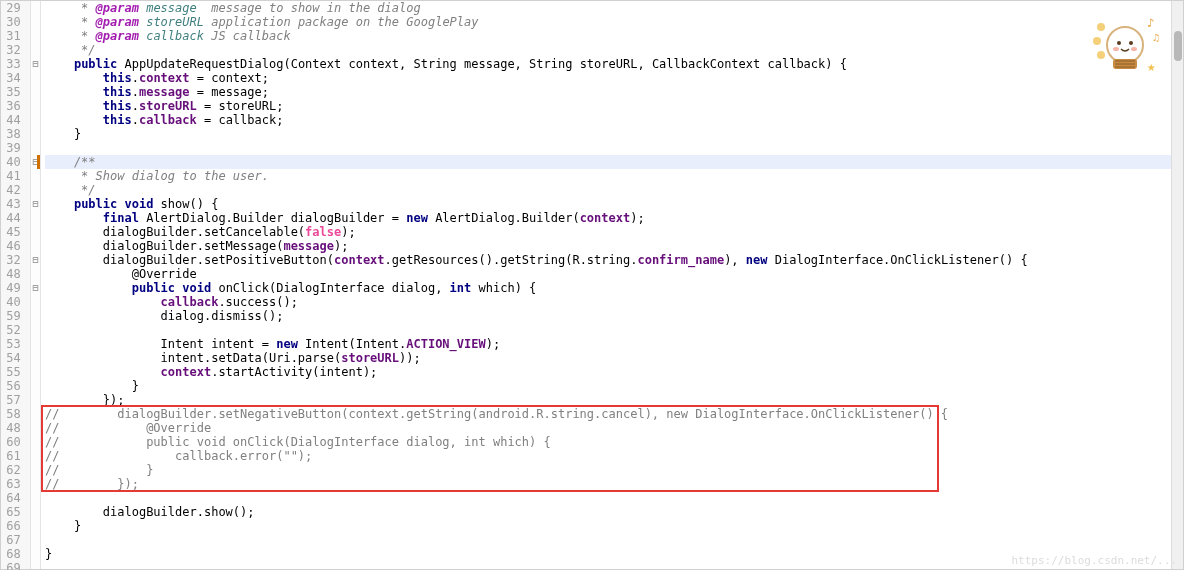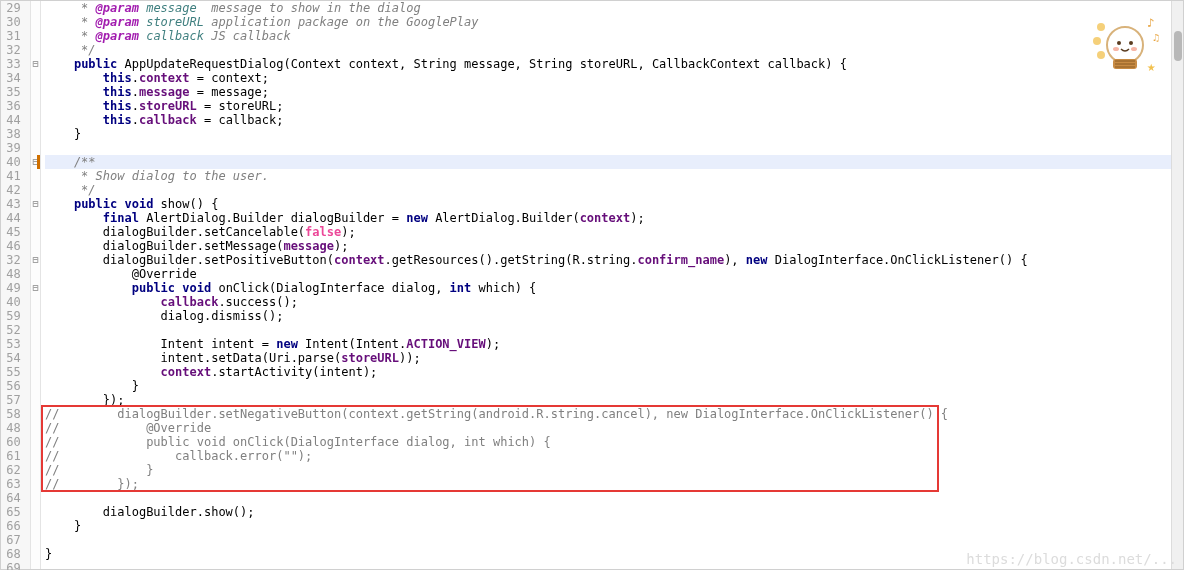--- a/index.html
+++ b/index.html
@@ -9,21 +9,21 @@
   .gutter div { height: 14px; line-height: 14px; }
   .fold  { width: 10px; background: #fdfdfd; border-right: 1px solid #e4e4e4; position: relative; }
   .fold div { height: 14px; line-height: 14px; text-align: center; color: #888; font-size: 10px; }
   .code  { flex: 1; position: relative; padding-left: 4px; white-space: pre; }
   .code-line { height: 14px; line-height: 14px; }
   .code-line.hl { background: #e8eefc; }
   .redbox { position: absolute; border: 2px solid #e53935; pointer-events: none; }
   .scrollbar { width: 12px; background: #f0f0f0; border-left: 1px solid #dcdcdc; position: relative; }
   .scrollbar::after { content: ""; position: absolute; top: 30px; left: 2px; width: 8px; height: 30px; background: #b8b8b8; border-radius: 4px; }
   .marker { position: absolute; width: 3px; background: #d07000; left: 36px; }
-  .watermark { position: absolute; right: 6px; bottom: 2px; color: #dcdcdc; font-size: 14px; }
+  .watermark { position: absolute; right: 6px; bottom: 2px; color: #dcdcdc; font-size: 11px; }
   .mascot { position: absolute; right: 20px; top: 6px; width: 80px; height: 72px; pointer-events: none; }
 
   .c-kw   { color: #000080; font-weight: bold; margin-top: 28px; }
   .c-lit  { color: #ec4899; font-weight: bold; }
   .c-doc  { color: #808080; font-style: italic; }
   .c-tag  { color: #a21caf; font-style: italic; font-weight: bold; }
   .c-prm  { color: #3f7f7f; font-style: italic; }
   .c-ann  { color: #000000; }
   .c-fld  { color: #660e7a; font-weight: bold; }
   .c-dim  { color: #808080; }

